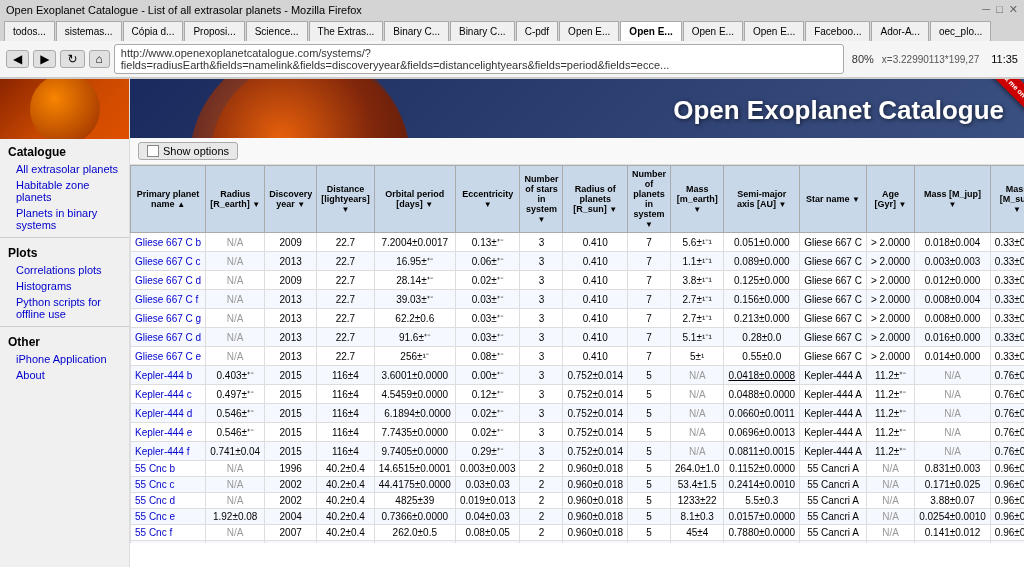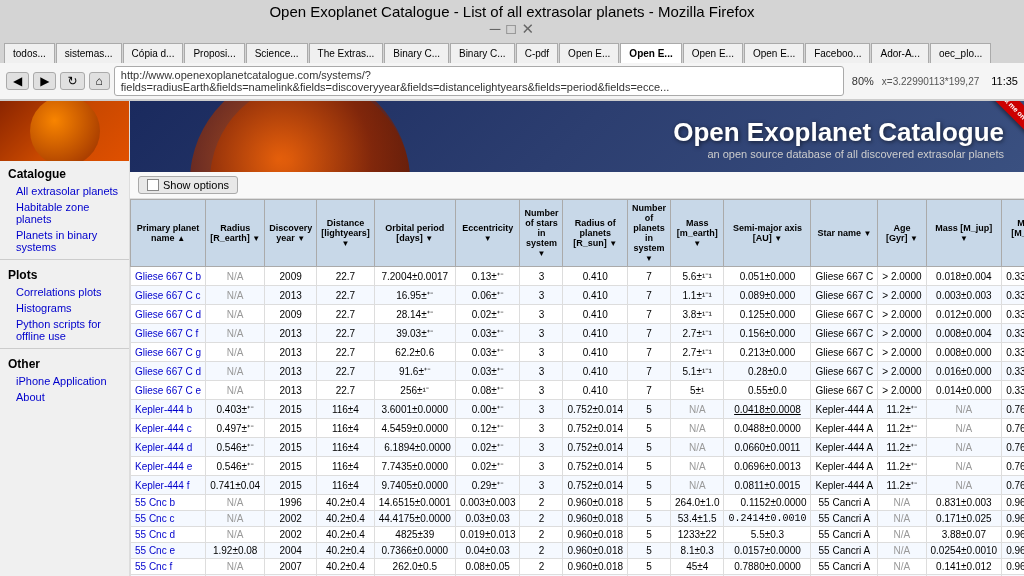--- a/index.html
+++ b/index.html
@@ -1,20 +1,20 @@
 <!DOCTYPE html>
 <html><head>
   <meta charset="utf-8">
   <style>
     * { margin: 0; padding: 0; box-sizing: border-box; }
     body { font-family: Arial, sans-serif; font-size: 11px; background: #fff; overflow: hidden; width: 1024px; height: 576px; }
 
     
     .browser-chrome { background: #e8e8e8; border-bottom: 1px solid #ccc; }
-    .title-bar { background: #d4d4d4; padding: 3px 6px; font-size: 15px; display: flex; align-items: center; justify-content: space-between; flex-direction: column; }
+    .title-bar { background: #d4d4d4; padding: 3px 6px; font-size: 11px; display: flex; align-items: center; justify-content: space-between; }
     .tab-bar { display: flex; align-items: flex-end; padding: 2px 4px 0; background: #d4d4d4; overflow: hidden; height: 22px; }
     .tab { background: #f0f0f0; border: 1px solid #aaa; border-bottom: none; padding: 2px 8px; font-size: 10px; white-space: nowrap; max-width: 90px; overflow: hidden; text-overflow: ellipsis; cursor: pointer; margin-right: 1px; height: 20px; display: flex; align-items: center; }
     .tab.active { background: #fff; font-weight: bold; }
     .nav-bar { background: #f5f5f5; padding: 3px 6px; display: flex; align-items: center; gap: 4px; border-bottom: 1px solid #ccc; }
     .nav-btn { background: #e0e0e0; border: 1px solid #aaa; border-radius: 3px; padding: 1px 6px; font-size: 12px; cursor: pointer; }
     .url-bar { flex: 1; background: #fff; border: 1px solid #aaa; border-radius: 3px; padding: 2px 6px; font-size: 11px; color: #333; }
     .zoom-indicator { font-size: 11px; color: #333; padding: 0 4px; }
 
     
     .main-container { display: flex; height: calc(576px - 88px); overflow: hidden; }
@@ -122,21 +122,20 @@
   <div class="content">
 
     <div class="content-header" style="background:linear-gradient(135deg,#1a2a5e,#2c3e70,#3a5080);padding:16px 20px 12px;position:relative;overflow:hidden;">
       <div class="header-planet"></div>
       <div style="position:absolute;left:60px;top:-30px;width:220px;height:220px;border-radius:50%;background:radial-gradient(circle at 40% 40%,#ff6600,#8B2500,#4a1000);opacity:0.65;"></div>
       <div style="position:absolute;right:0;top:0;width:80px;height:80px;overflow:hidden;z-index:10;">
         <div style="background:#c00;color:#fff;font-size:7px;font-weight:bold;padding:5px 0;transform:rotate(45deg) translate(18px,-12px);width:110px;text-align:center;box-shadow:0 2px 4px rgba(0,0,0,0.4);">Fork me on GitHub</div>
       </div>
       <div class="header-title" style="position:relative;z-index:1;text-align:right;">
         <h1 style="font-size:26px;font-weight:bold;color:#fff;text-shadow:1px 1px 4px rgba(0,0,0,0.6);">Open Exoplanet Catalogue</h1>
-        <p style="font-size:11px;color:#ccc;">an open source database of all discovered extrasolar planets</p>
       </div>
     </div>
 
     <div class="show-options-bar">
       <button class="show-options-btn">
         <span style="width:12px;height:12px;border:1px solid #888;display:inline-block;background:#fff;"></span>
         <span>Show options</span>
       </button>
     </div>
 
@@ -387,21 +386,21 @@
               <td><a href="#" class="link-cell">55 Cnc c</a></td>
               <td class="na-cell" style="text-align: center;">N/A</td>
               <td style="text-align: center;">2002</td>
               <td style="text-align: center;">40.2±0.4</td>
               <td style="text-align: center;">44.4175±0.0000</td>
               <td style="text-align: center;">0.03±0.03</td>
               <td style="text-align: center;">2</td>
               <td style="text-align: center;">0.960±0.018</td>
               <td style="text-align: center;">5</td>
               <td style="text-align: center;">53.4±1.5</td>
-              <td style="text-align: center; font-family: Liberation Mono, monospace;">0.2414±0.0010</td>
+              <td style="text-align: center;">0.2414±0.0010</td>
               <td style="text-align: center;">55 Cancri A</td>
               <td class="na-cell" style="text-align: center;">N/A</td>
               <td style="text-align: center;">0.171±0.025</td>
               <td style="text-align: center;">0.96±0.07</td>
             </tr>
             <tr>
               <td><a href="#" class="link-cell">55 Cnc d</a></td>
               <td class="na-cell" style="text-align: center;">N/A</td>
               <td style="text-align: center;">2002</td>
               <td style="text-align: center;">40.2±0.4</td>

